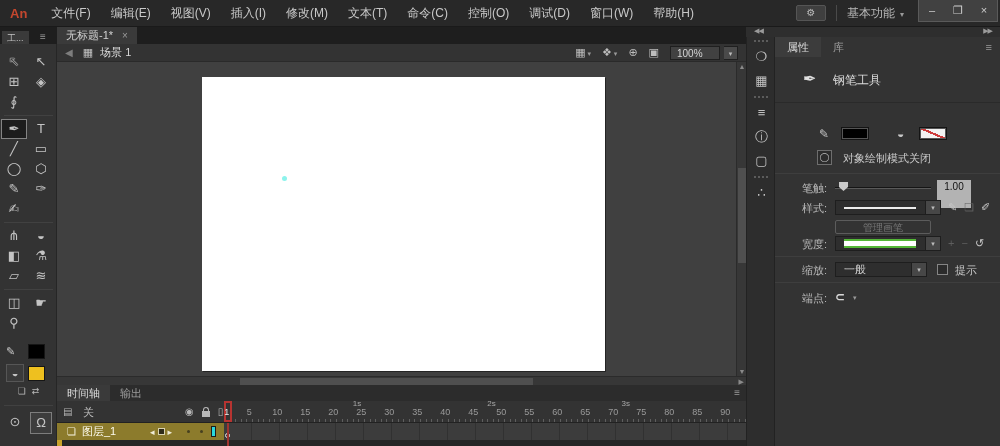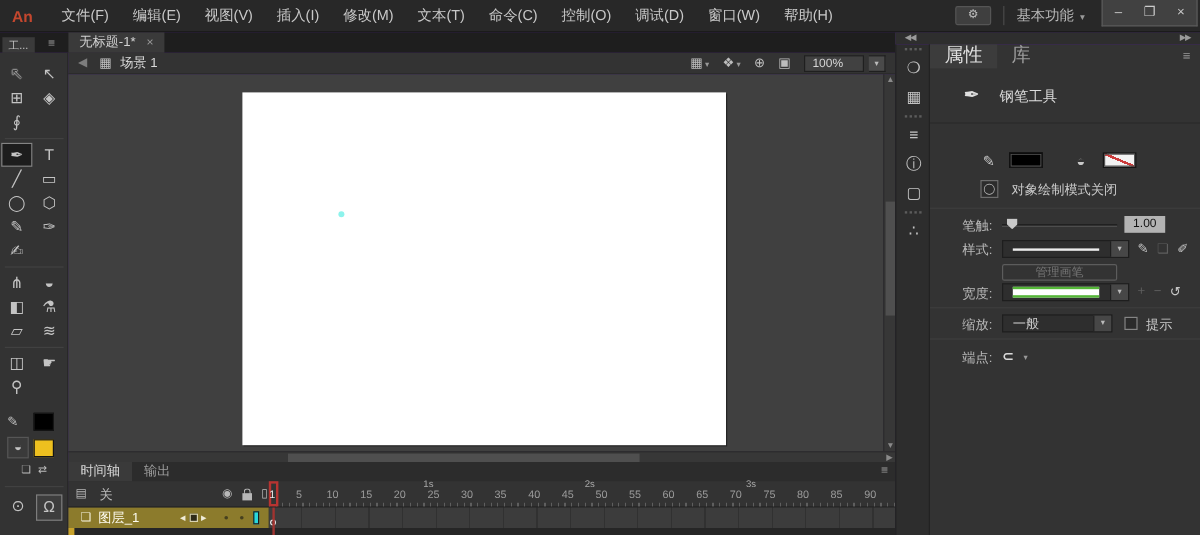--- a/index.html
+++ b/index.html
@@ -104,42 +104,42 @@
   
   #dock-top { position:absolute; left:746px; top:27px; width:254px; height:10px; background:#2e2e2e; }
   .collapse { position:absolute; top:0; font-size:7px; color:#9a9a9a; letter-spacing:-1px; }
   #dock { position:absolute; left:746px; top:37px; width:29px; height:409px; background:#2d2d2d; border-left:1px solid #222; border-right:1px solid #222; }
   .dock-grip { width:14px; height:3px; margin:3px auto 2px; border-top:2px dotted #5c5c5c; }
   .dock-icon { width:29px; height:24px; text-align:center; line-height:24px; font-size:13px; color:#c2c2c2; }
 
   
   #props { position:absolute; left:775px; top:37px; width:225px; height:409px; background:#333; }
   #props-tabs { position:absolute; left:0; top:0; height:20px; display:flex; }
-  .props-tab { padding:0 12px; line-height:20px; font-size:16px; color:#9d9d9d; }
+  .props-tab { padding:0 12px; line-height:20px; font-size:11px; color:#9d9d9d; }
   .props-tab.active { background:#3c3c3c; color:#dedede; }
   #props-menu { position:absolute; right:8px; top:4px; color:#9a9a9a; font-size:11px; }
   #tool-header { position:absolute; left:0; top:20px; width:225px; height:46px; border-bottom:1px solid #2a2a2a; }
   #tool-header .ticon { position:absolute; left:28px; top:12px; font-size:16px; color:#e0e0e0; }
   #tool-header .tname { position:absolute; left:58px; top:15px; font-size:12px; color:#dcdcdc; }
   #section-bar { position:absolute; left:0; top:66px; width:225px; height:16px; background:#3d3d3d; border-top:1px solid #2a2a2a; border-bottom:1px solid #2a2a2a; line-height:15px; }
   #section-bar .caret { font-size:8px; color:#bbb; margin:0 6px 0 8px; }
   #section-bar .title { font-size:12px; color:#dcdcdc; }
   #colors-row { position:absolute; left:0; top:86px; width:225px; height:24px; }
   #colors-row .ic { position:absolute; font-size:12px; color:#c8c8c8; }
   .pswatch { position:absolute; width:28px; height:13px; border:1px solid #141414; box-shadow:inset 0 0 0 1px #555; }
   #fill-none { background:linear-gradient(to top right,#f2f2f2 45%,#cc3b3b 45%,#cc3b3b 55%,#f2f2f2 55%); }
   #objdraw-row { position:absolute; left:0; top:112px; width:225px; height:20px; }
   #objdraw-icon { position:absolute; left:42px; top:1px; width:15px; height:15px; border:1px solid #6e6e6e; background:#2c2c2c; text-align:center; line-height:13px; font-size:9px; color:#bbb; }
   #objdraw-label { position:absolute; left:68px; top:2px; font-size:11px; color:#cbcbcb; }
   .pdiv { position:absolute; left:0; width:225px; height:1px; background:#3e3e3e; }
   .prow { position:absolute; left:0; width:225px; height:18px; }
   .plabel { position:absolute; left:0; width:52px; text-align:right; font-size:11px; color:#b8b8b8; top:2px; }
   #slider { position:absolute; left:60px; top:8px; width:96px; height:2px; background:#151515; border-bottom:1px solid #5a5a5a; }
   #slider-thumb { position:absolute; left:4px; top:-5px; width:9px; height:9px; background:#c9c9c9; clip-path:polygon(0 0,100% 0,100% 55%,50% 100%,0 55%); }
-  #stroke-value { position:absolute; left:162px; top:1px; width:34px; height:14px; background:#b3b3b3; color:#111; font-size:10px; text-align:center; line-height:14px; }
+  #stroke-value { position:absolute; left:162px; top:1px; width:34px; height:28px; background:#b3b3b3; color:#111; font-size:10px; text-align:center; line-height:14px; }
   .dropdown { position:absolute; left:60px; top:1px; height:15px; background:#2e2e2e; border:1px solid #1e1e1e; display:flex; align-items:center; }
   .dd-caret { width:15px; height:13px; background:#474747; border-left:1px solid #1e1e1e; text-align:center; line-height:13px; font-size:7px; color:#bbb; margin-left:auto; }
   #style-line { width:72px; height:2px; background:#ececec; margin-left:8px; }
   #width-prev { width:72px; height:9px; background:#fff; border-top:2px solid #54b637; border-bottom:2px solid #54b637; margin-left:8px; }
   .row-icons { position:absolute; left:173px; top:2px; display:flex; gap:7px; }
   .row-icon { font-size:11px; color:#c6c6c6; }
   .row-icon.dis { color:#5e5e5e; }
   #manage-btn { position:absolute; left:60px; top:1px; width:96px; height:14px; border:1px solid #5c5c5c; border-radius:2px; text-align:center; line-height:13px; font-size:10px; color:#767676; }
   #scale-dd { width:92px; }
   #hint-check { position:absolute; left:162px; top:3px; width:11px; height:11px; border:1px solid #858585; background:#2b2b2b; }

